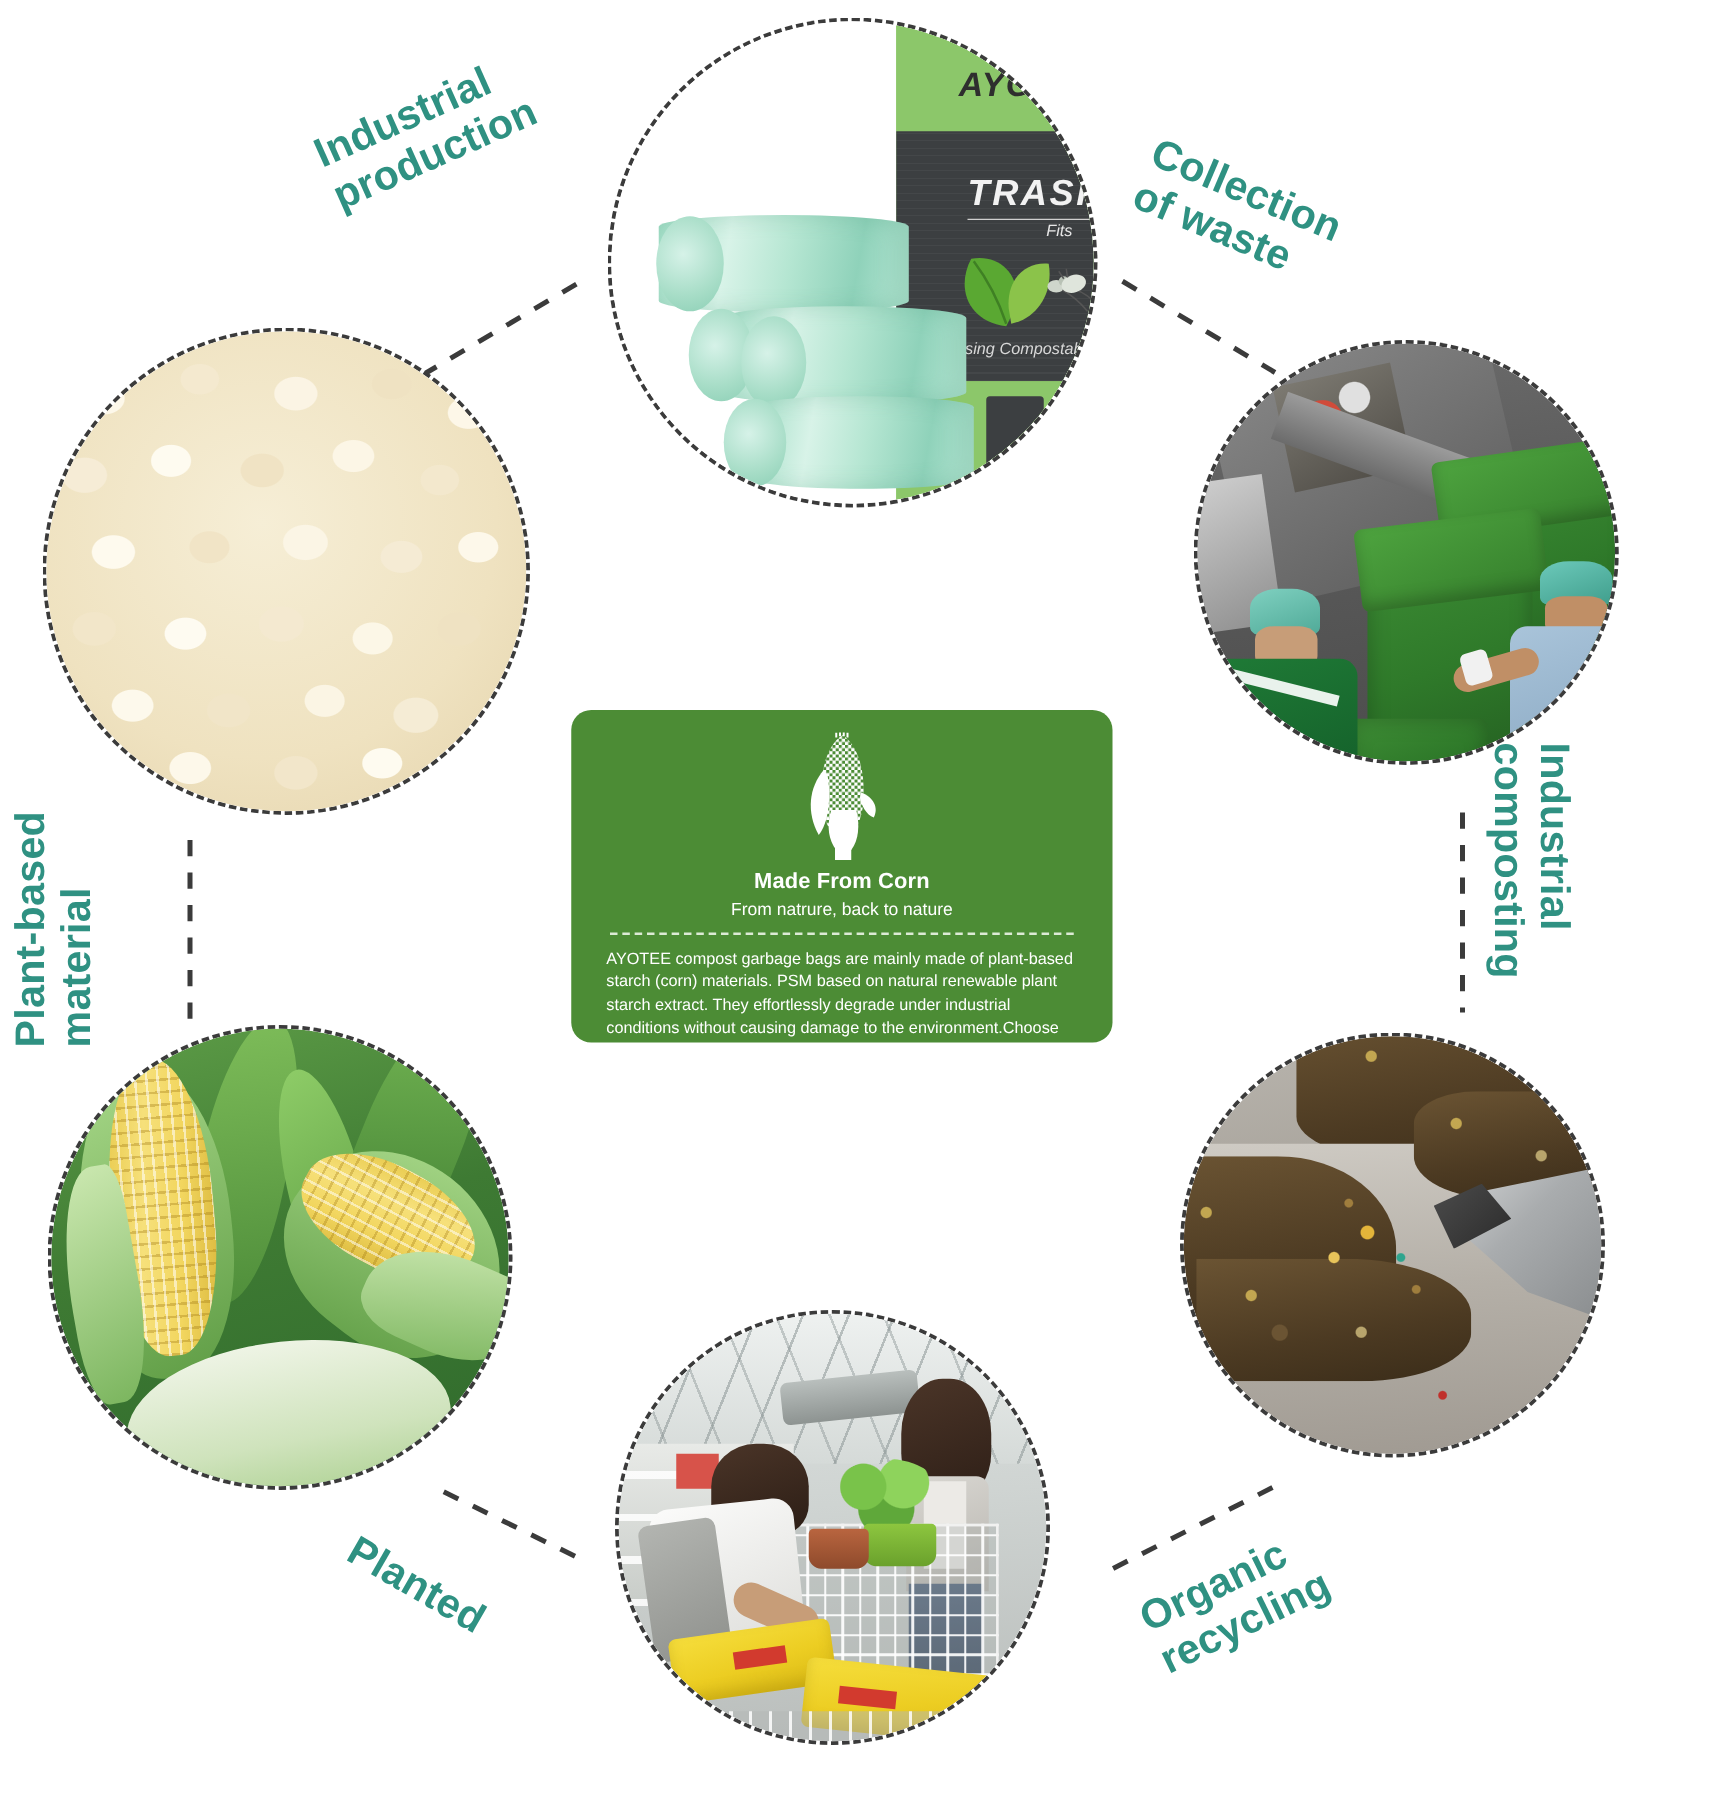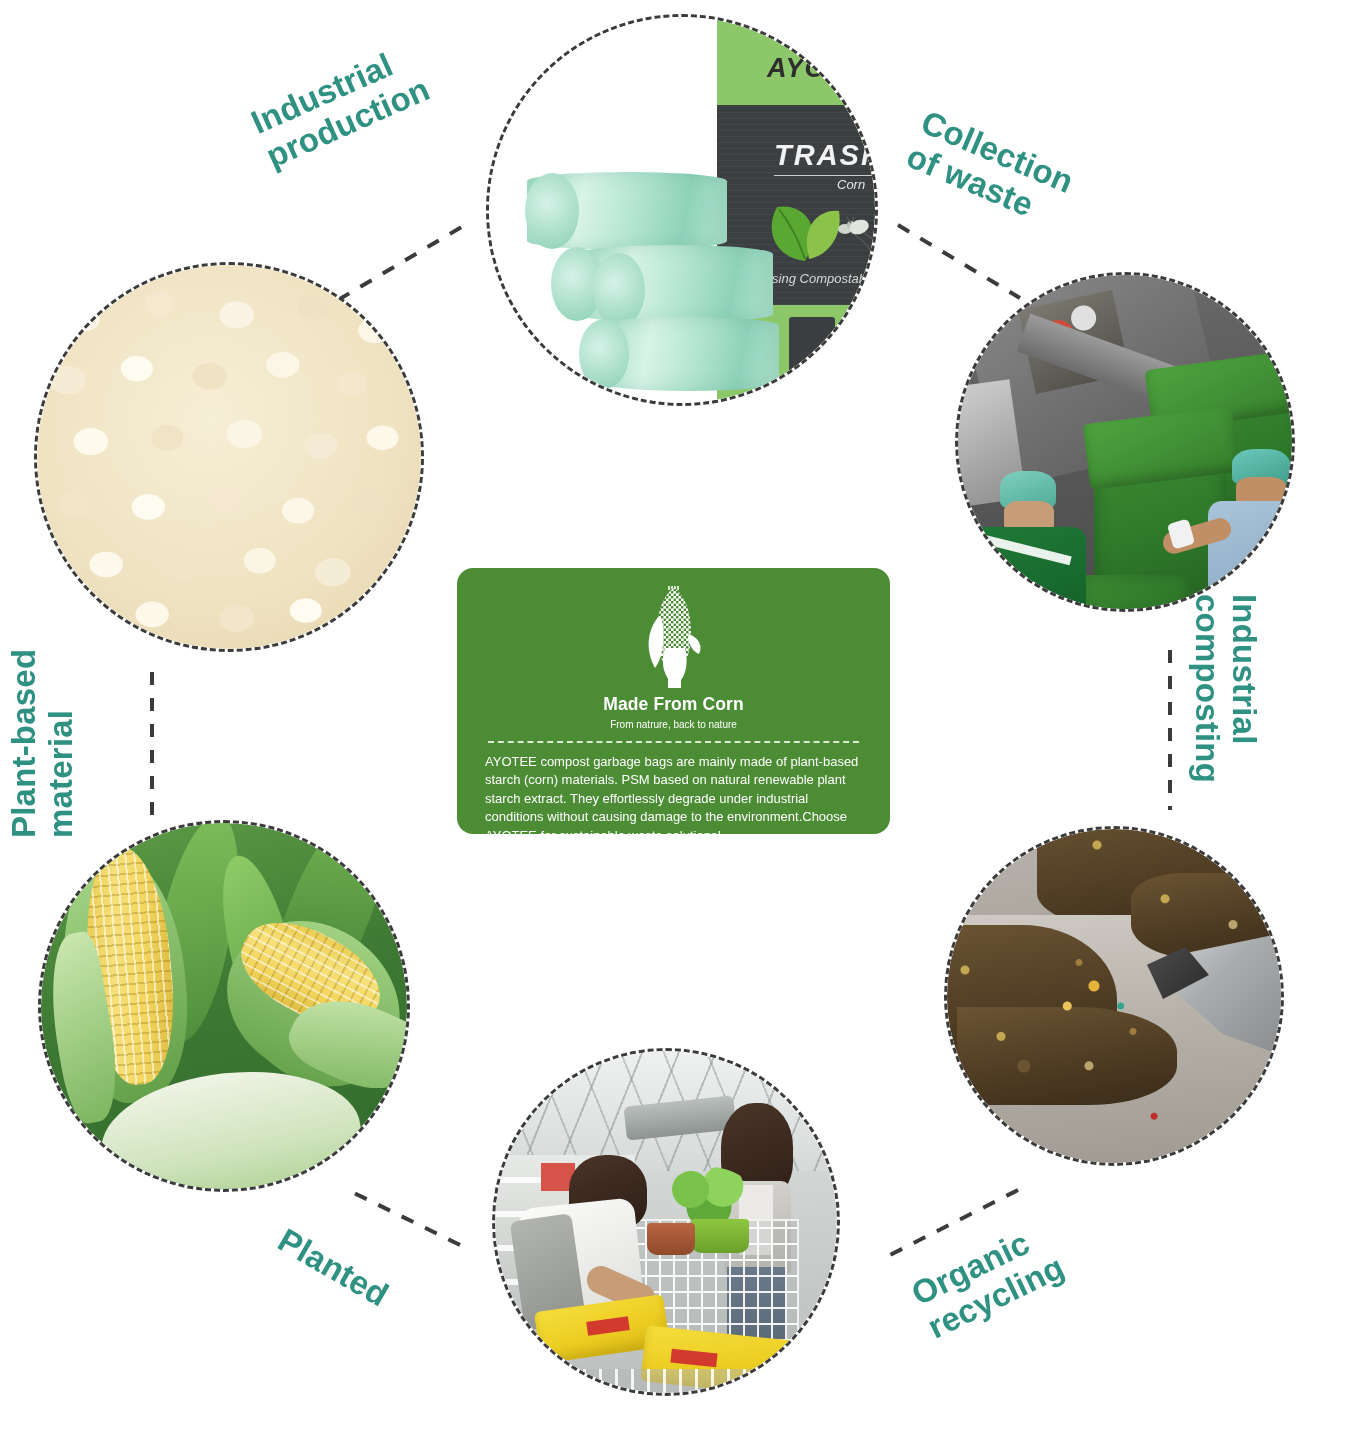--- a/index.html
+++ b/index.html
@@ -77,21 +77,21 @@
   }
   #card-title {
     text-align: center;
     font-weight: bold;
     font-size: 17.5px;
     margin-top: 4px;
     letter-spacing: .1px;
   }
   #card-subtitle {
     text-align: center;
-    font-size: 10px;
+    font-size: 14px;
     margin-top: 4px;
     font-weight: normal;
   }
   #card-divider {
     margin: 11px 3px 10px 3px;
     height: 0;
     border-top: 2.5px dashed #e9f2e3;
     opacity: .92;
   }
   #card-body {
@@ -226,21 +226,21 @@
       <div class="layer" style="left:228px;top:0;width:200px;height:88px;background:#8cc76a;"></div>
       <div class="layer" style="left:228px;top:88px;width:200px;height:200px;background:#3c3f41;
                   background-image:repeating-linear-gradient(0deg, rgba(255,255,255,.045) 0 1px, rgba(0,0,0,0) 1px 6px);"></div>
       <div class="layer" style="left:228px;top:288px;width:200px;height:104px;background:#8cc76a;"></div>
       <div class="layer" style="left:300px;top:300px;width:46px;height:92px;background:#3c3f41;border-radius:3px;"></div>
 
       <span class="layer" style="left:278px;top:36px;color:#2e2e2e;font-weight:bold;font-size:27px;letter-spacing:1px;">AYO</span>
 
       <span class="layer" style="left:285px;top:122px;color:#f2f2f2;font-weight:bold;font-size:29px;letter-spacing:2px;">TRASH</span>
       <div class="layer" style="left:285px;top:158px;width:140px;height:1px;background:#cfcfcf;"></div>
-      <span class="layer" style="left:348px;top:160px;color:#e6e6e6;font-size:13px;">Corn</span>
+      <span class="layer" style="left:348px;top:160px;color:#e6e6e6;font-size:13px;">Fits</span>
 
       <svg class="layer" style="left:258px;top:178px;width:132px;height:70px" viewBox="0 0 132 70">
         <path d="M58 66 C26 62 18 34 30 12 C52 8 70 24 66 50 Z" fill="#5aa832"></path>
         <path d="M32 14 C44 30 52 46 58 64" stroke="#3f8024" stroke-width="2" fill="none"></path>
         <path d="M62 64 C82 60 96 40 92 16 C72 14 58 30 60 52 Z" fill="#8bc34a"></path>
         <ellipse cx="98" cy="34" rx="7" ry="5" fill="#cfd6cc"></ellipse>
         <circle cx="104" cy="30" r="4" fill="#b9c2b6"></circle>
         <path d="M104 34 C114 36 122 40 128 46" stroke="#555" stroke-width="1.4" fill="none"></path>
         <path d="M103 37 C112 42 118 48 123 54" stroke="#555" stroke-width="1.4" fill="none"></path>
         <ellipse cx="112" cy="32" rx="10" ry="7" fill="#dfe5dc" transform="rotate(-18 112 32)"></ellipse>

